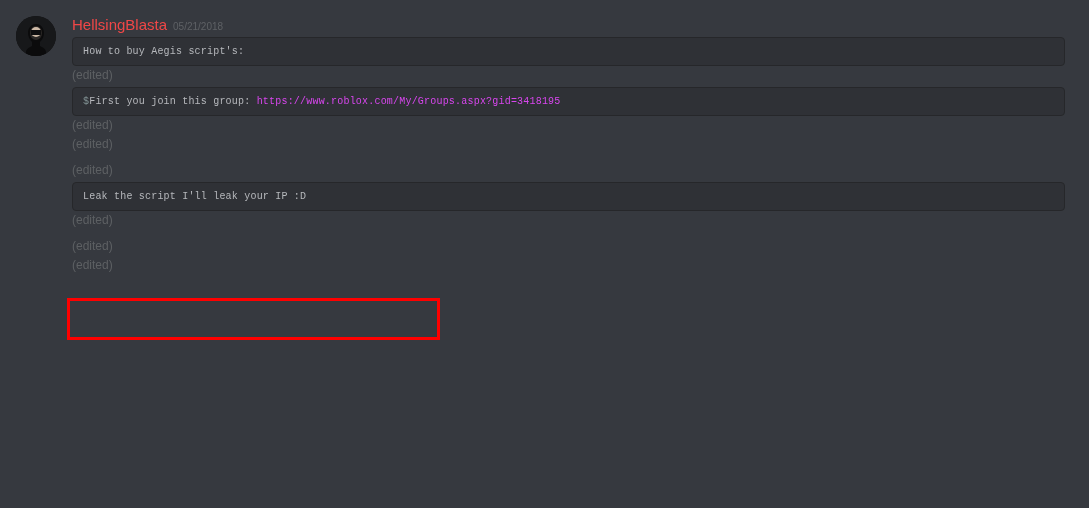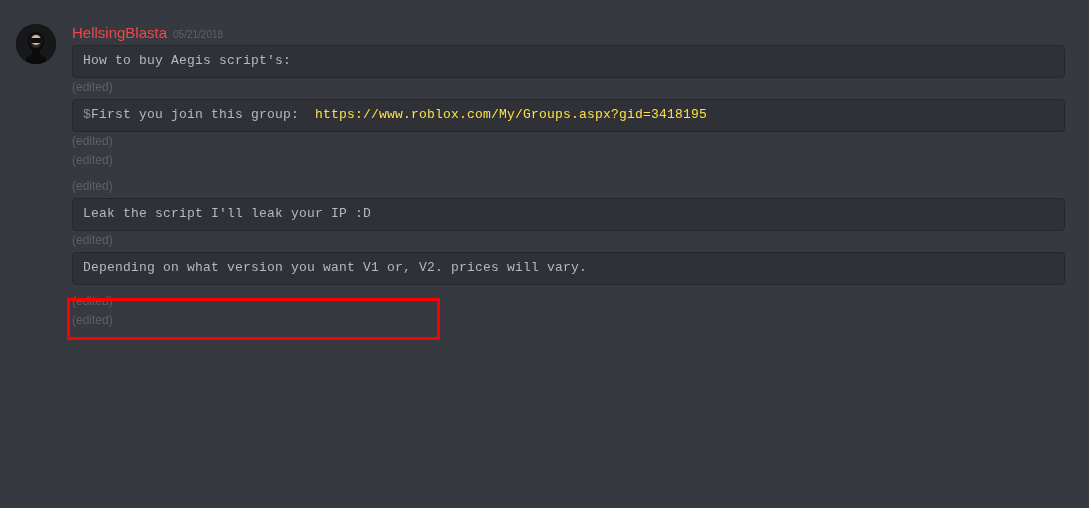--- a/index.html
+++ b/index.html
@@ -2,39 +2,39 @@
 <html><head>
 <meta charset="utf-8">
 <style>
   * { margin:0; padding:0; box-sizing:border-box; }
   body {
     background:#36393f;
     font-family:"Whitney","Helvetica Neue",Helvetica,Arial,sans-serif;
     width:1089px; height:508px; overflow:hidden;
     color:#dcddde; font-size:14px;
   }
-  .message { display:flex; padding:24px 16px 0 16px; }
+  .message { display:flex; padding:16px 16px 0 16px; }
   .avatar-col { width:56px; flex-shrink:0; }
   .avatar {
     width:40px; height:40px; border-radius:50%;
     background:#131314; position:relative; overflow:hidden;
   }
   .avatar svg { position:absolute; top:0; left:0; }
   .content-col { flex:1; min-width:0; padding-right:8px; }
   .header { display:flex; align-items:baseline; gap:6px; margin-bottom:4px; }
   .username { color:#f04747; font-weight:500; font-size:15px; cursor:pointer; }
   .timestamp { color:#5e6165; font-size:10px; font-weight:500; }
   .codeblock {
     background:#2f3136; border:1px solid #26272a; border-radius:4px;
     padding:7px 10px;
-    font-family:Consolas,"Courier New",monospace; font-size:13px;
+    font-family:Consolas,"Courier New",monospace; font-size:10px;
     color:#b6b8bc; line-height:1.3; white-space:pre-wrap;
     margin-bottom:2px; letter-spacing:0.2px;
   }
-  .cb-link { color:#fde047;margin-left:8px; }
+  .cb-link { color:#d946ef; }
   .cb-red { color:#c94f4a; }
   .cb-teal { color:#4f9288; }
   .edited {
     color:#5d6063; font-size:12px; margin:1px 0 5px 0;
   }
   .highlight-box {
     position:absolute; border:3px solid #ff0000; pointer-events:none;
   }
   .wrap { position:relative; }
 </style>
@@ -62,21 +62,20 @@
     <div id="blocks">
           <div class="codeblock">How to buy Aegis script's:</div>
           <div class="edited">(edited)</div>
           <div class="codeblock"><span style="color: rgb(131, 148, 150);">$</span><span>First you join this group: </span><span class="cb-link">https://www.roblox.com/My/Groups.aspx?gid=3418195</span></div>
           <div class="edited">(edited)</div>
           <div class="edited">(edited)</div>
           <div style="height: 6px;"></div>
           <div class="edited">(edited)</div>
           <div class="codeblock">Leak the script I'll leak your IP :D</div>
           <div class="edited">(edited)</div>
-          <div class="codeblock">Depending on what version you want V1 or, V2. prices will vary.</div>
           <div style="height: 6px;"></div>
           <div class="edited">(edited)</div>
           <div class="edited">(edited)</div>
         </div>
   </div>
 </div>
 <div class="highlight-box" id="hl" style="left: 67px; top: 298px; width: 373px; height: 42px;"></div>
 </div>
 
 </body></html>

